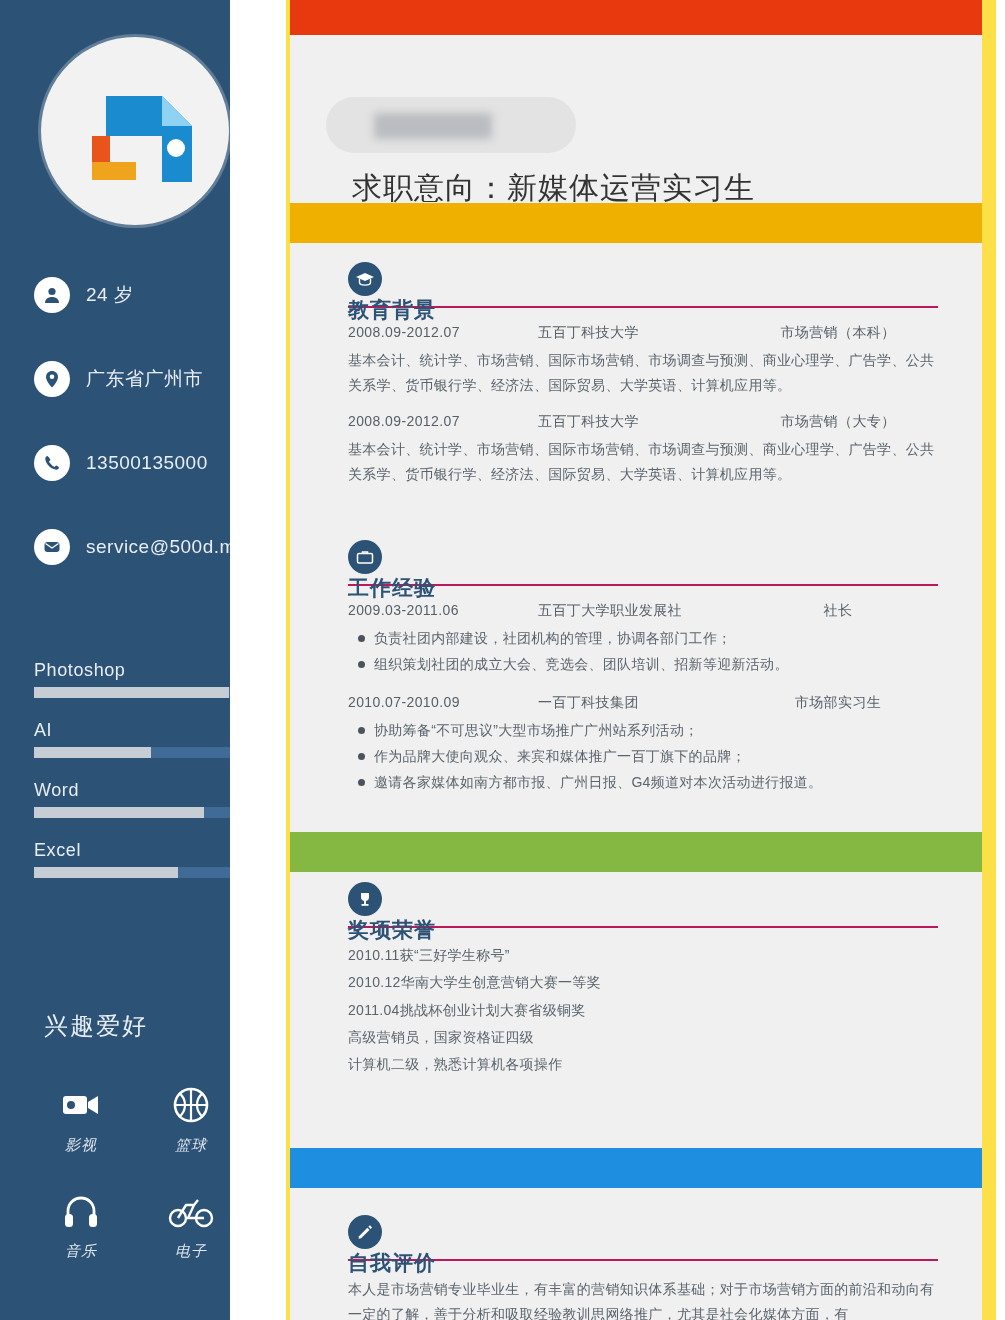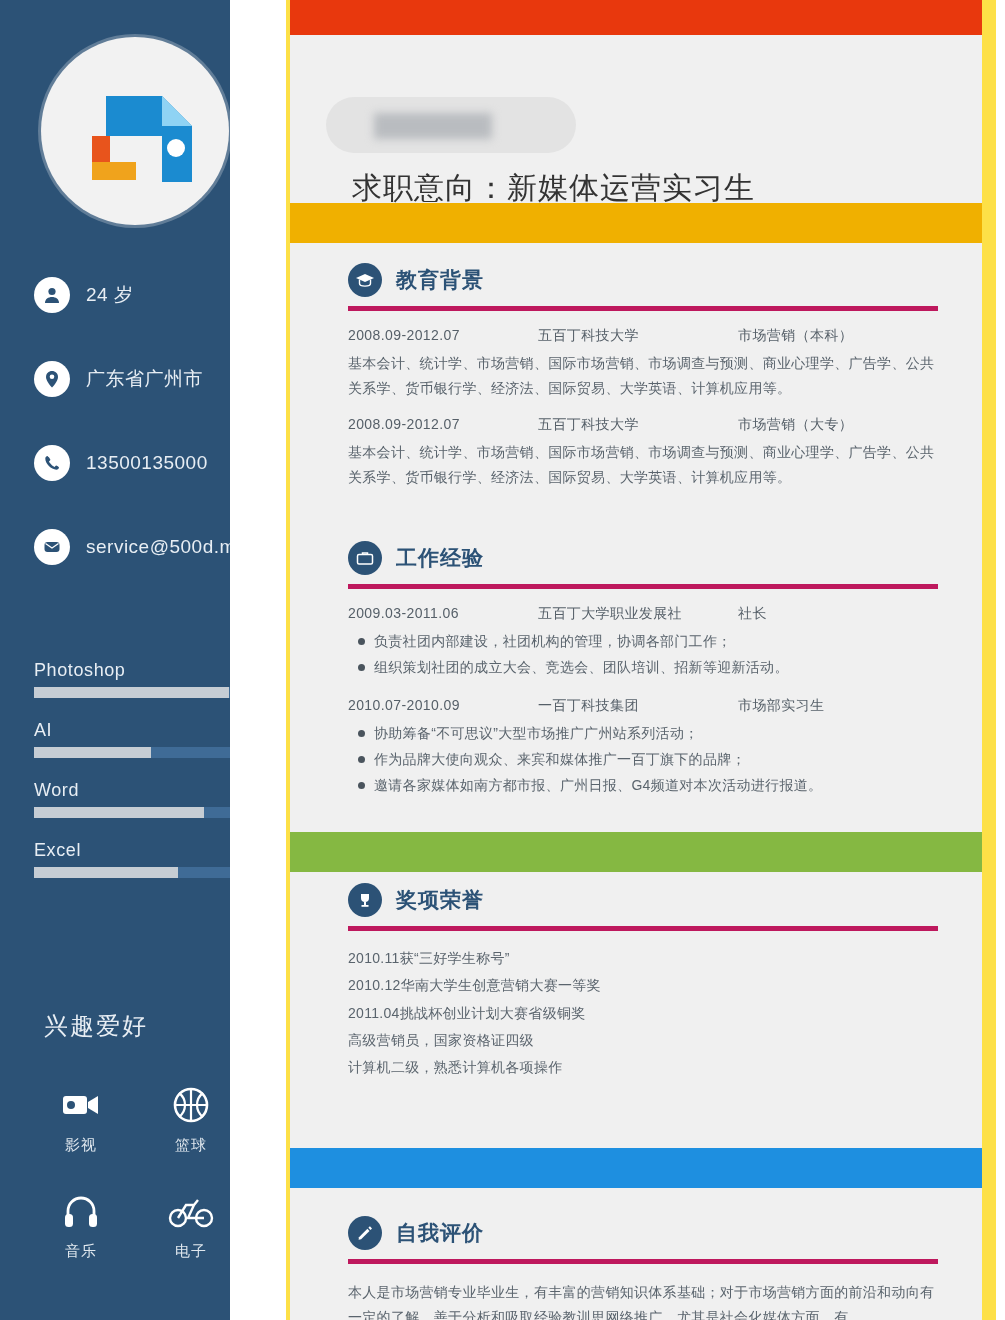--- a/index.html
+++ b/index.html
@@ -125,20 +125,21 @@
     display: flex;
     flex-wrap: wrap;
   }
   .hobby-item {
     width: 110px;
     height: 106px;
     display: flex;
     flex-direction: column;
     align-items: center;
     justify-content: flex-start;
+    font-style: italic;
   }
   .hobby-ico {
     height: 50px;
     display: flex;
     align-items: center;
     justify-content: center;
     color: #ffffff;
   }
   .hobby-name {
     font-size: 15px;
@@ -205,24 +206,25 @@
     filter: blur(4px);
   }
 
   .section {
     position: absolute;
     left: 62px;
     width: 590px;
   }
   .sec-title-row {
     display: flex;
-    align-items: center;
+    align-items: flex-start;
     height: 36px;
-    border-bottom: 5px solid #be185d;
+    border-bottom: 2px solid #be185d;
     padding-bottom: 8px;
+    flex-direction: column;
   }
   .sec-badge {
     width: 34px;
     height: 34px;
     border-radius: 50%;
     background: #2c5276;
     color: #ffffff;
     display: flex;
     align-items: center;
     justify-content: center;
@@ -238,21 +240,21 @@
 
   .entry { margin-top: 16px; }
   .entry-row {
     display: flex;
     font-size: 14px;
     color: #555f68;
     letter-spacing: 0.4px;
   }
   .entry-date { width: 190px; flex: none; }
   .entry-org  { width: 200px; flex: none; }
-  .entry-role { flex: 1; }
+  .entry-role { flex: 1; text-align: center; }
   .entry-desc {
     font-size: 14px;
     color: #5a646d;
     line-height: 1.75;
     margin-top: 6px;
     letter-spacing: 0.3px;
   }
   .bullets {
     margin: 6px 0 0 0;
     padding: 0 0 0 26px;

